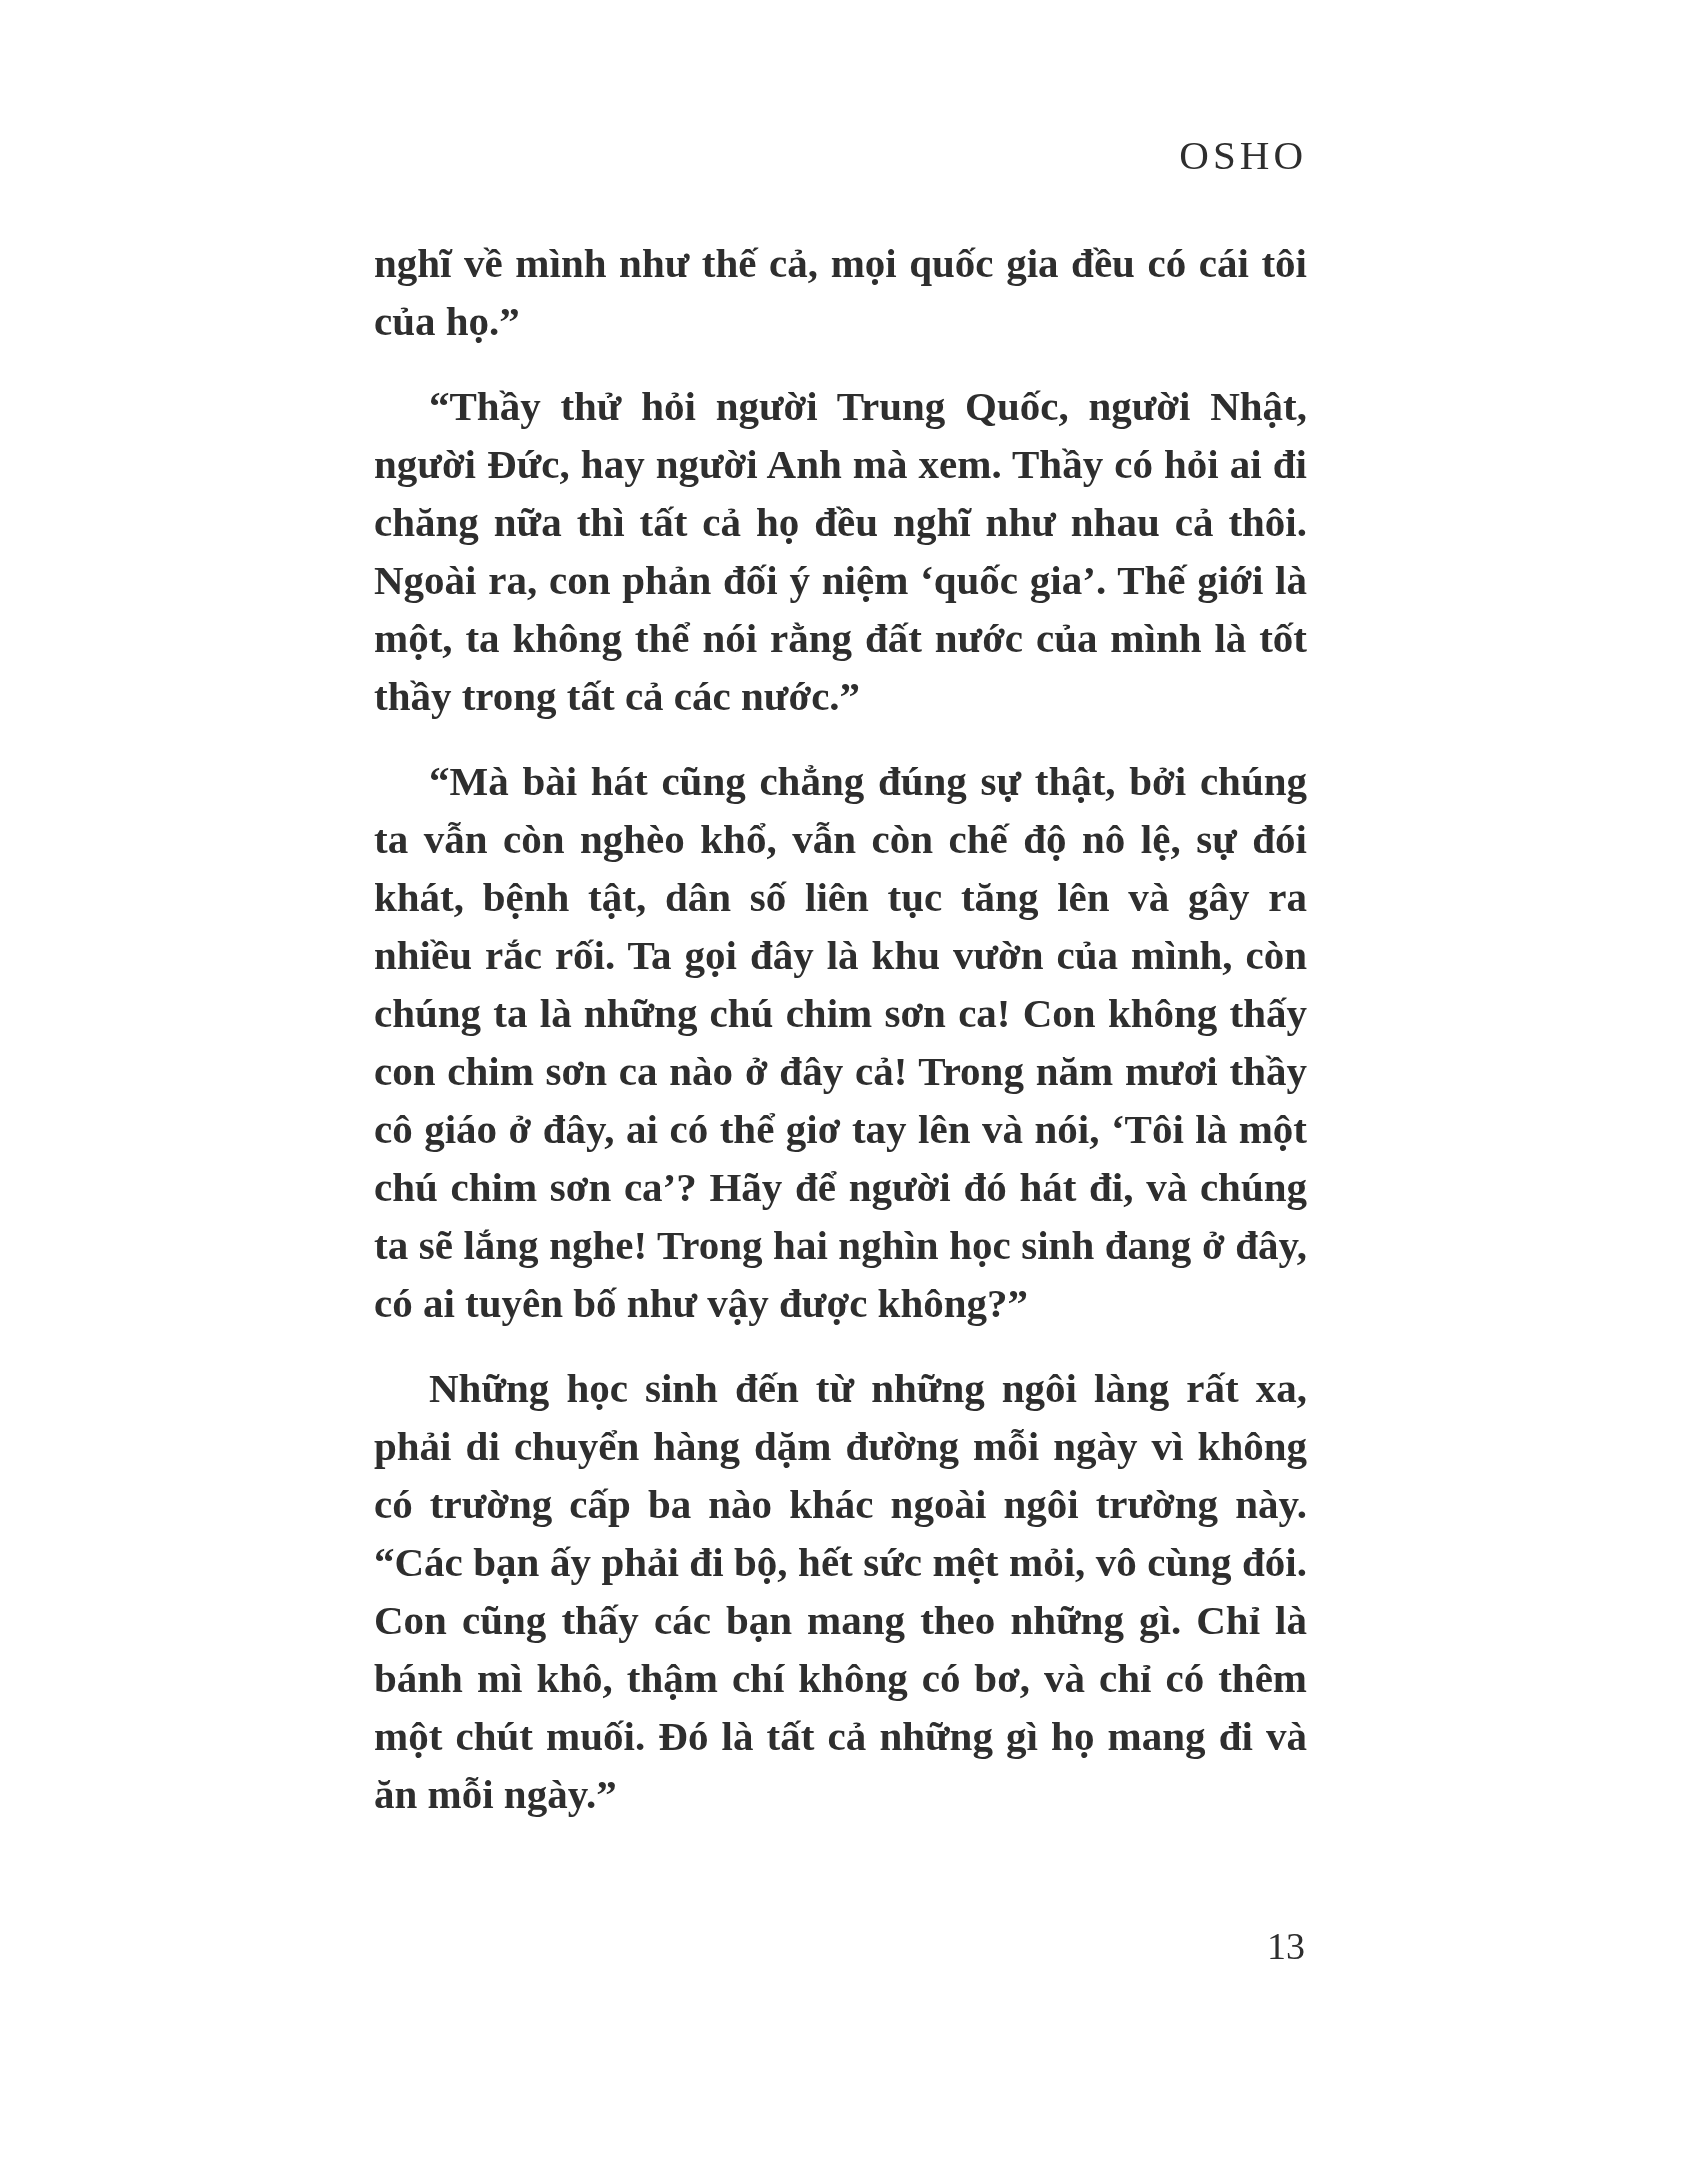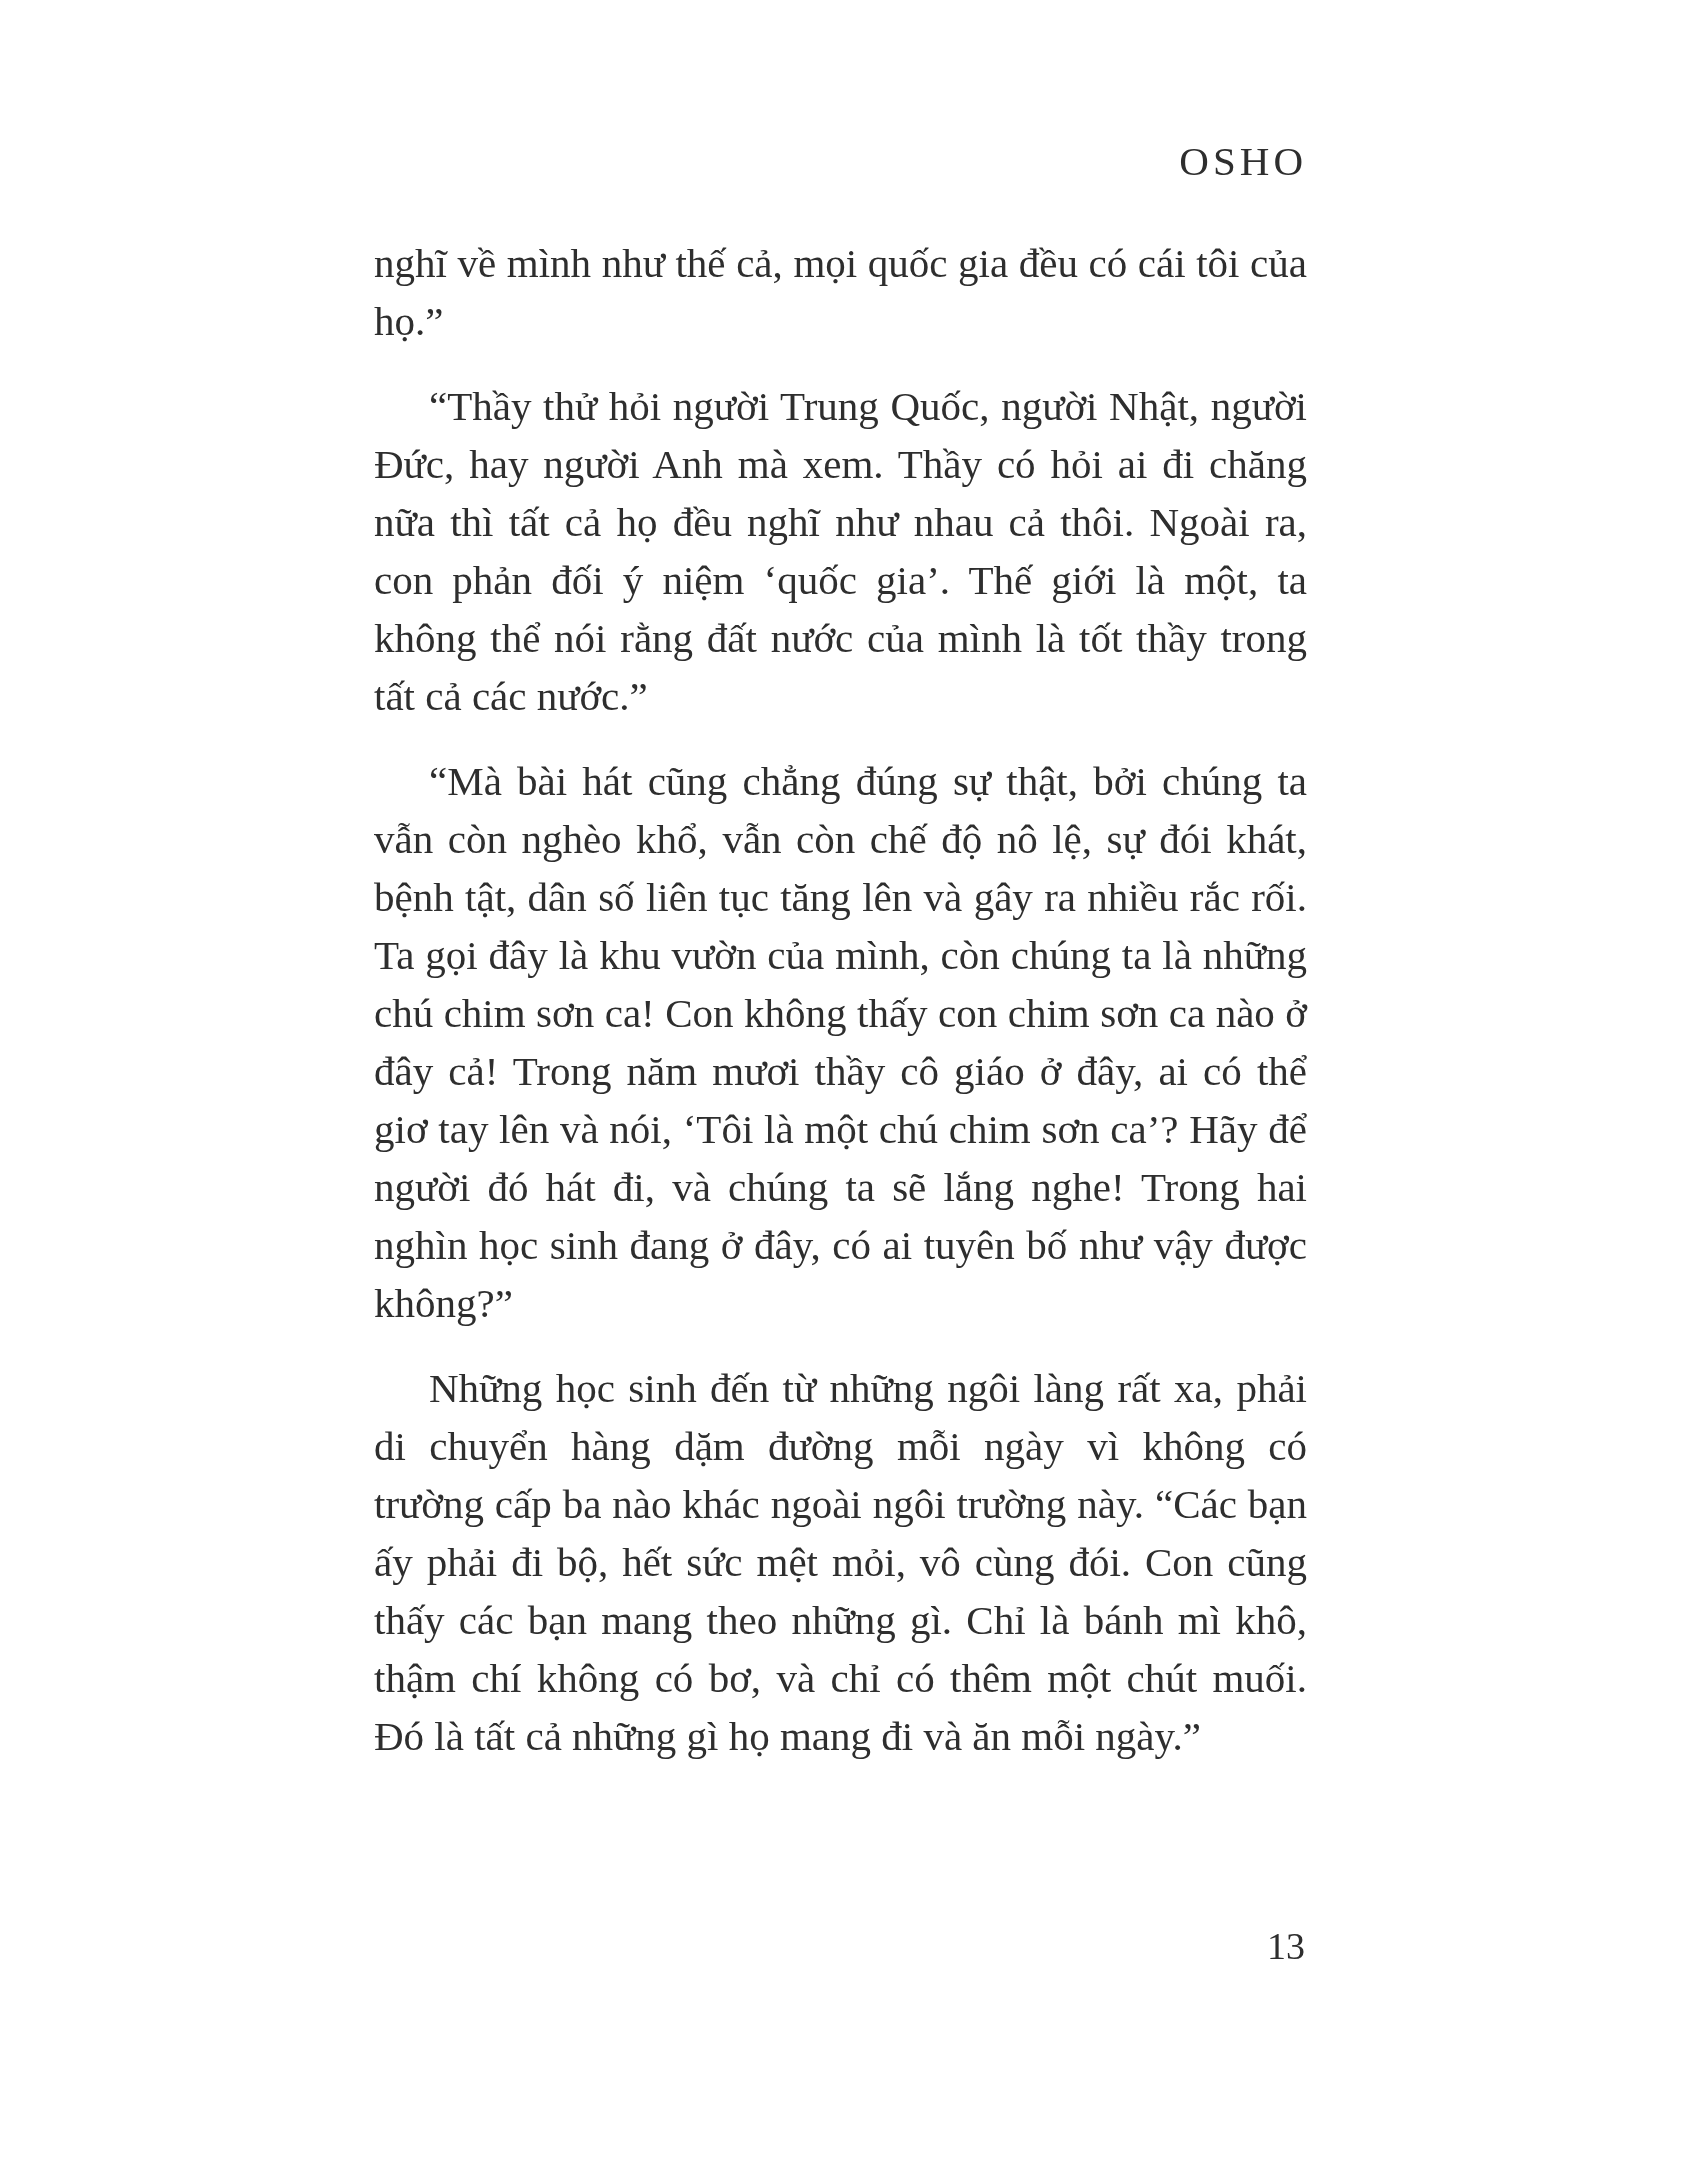--- a/index.html
+++ b/index.html
@@ -11,35 +11,36 @@
     position: relative;
     width: 1683px;
     height: 2178px;
     background: #ffffff;
     font-family: "Liberation Serif", "DejaVu Serif", serif;
     color: #2e2e2e;
     overflow: hidden;
   }
   .running-head {
     position: absolute;
-    top: 137px;
+    top: 131px;
     right: 376px;
     font-size: 41px;
     letter-spacing: 4px;
     color: #2e2e2e;
   }
   .text-block {
     position: absolute;
     top: 234px;
     left: 374px;
     right: 376px;
     font-size: 41px;
     line-height: 58px;
     text-align: justify;
     text-justify: inter-word;
+    font-weight: bold;
   }
   .text-block p {
     margin: 0 0 27px 0;
   }
   .text-block p.indent {
     text-indent: 55px;
   }
   .page-number {
     position: absolute;
     bottom: 210px;

